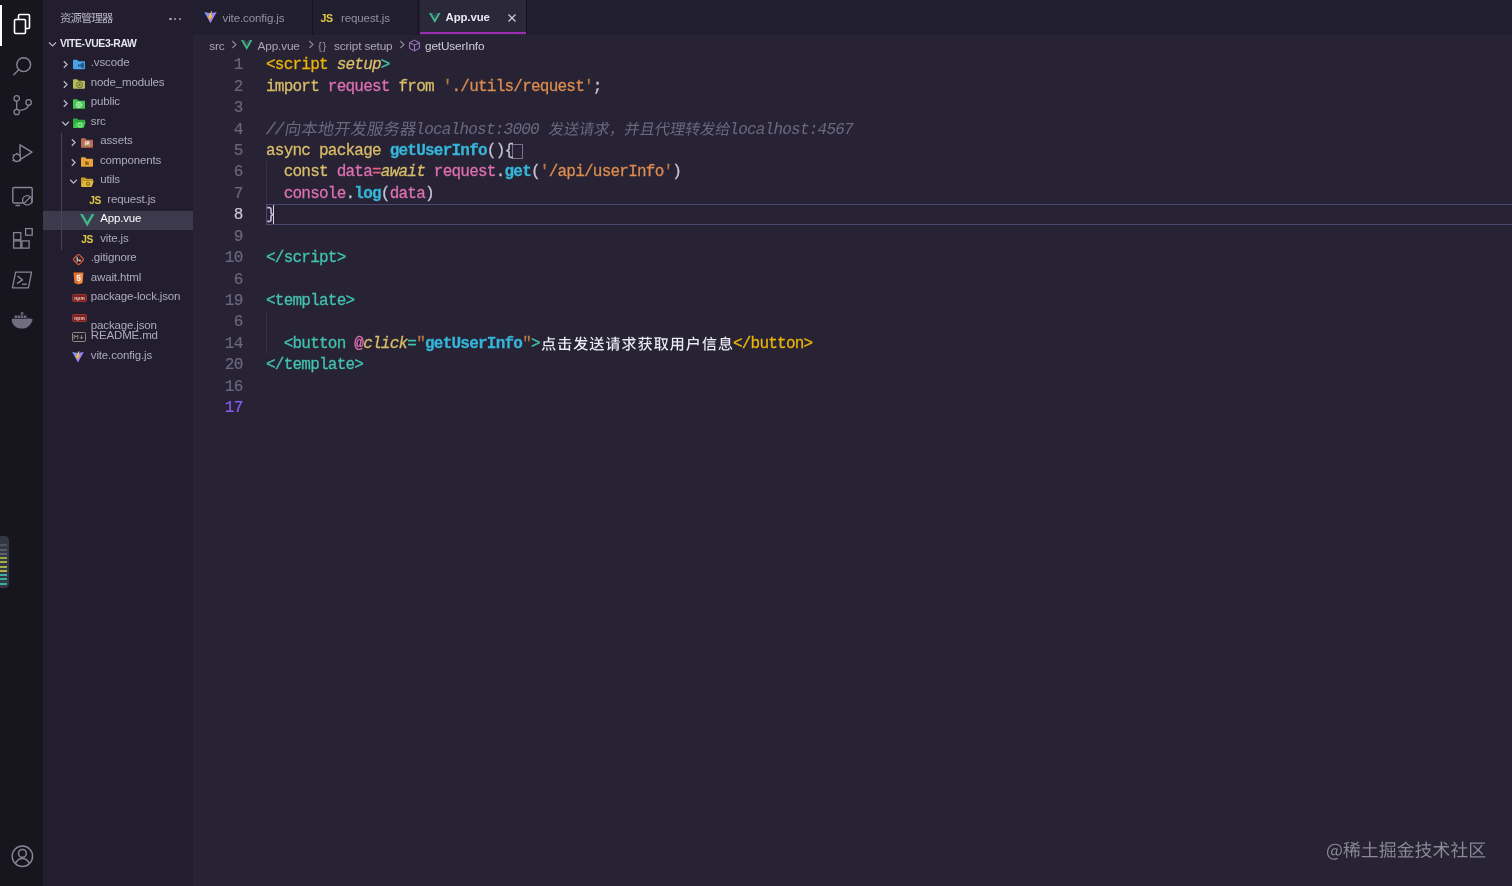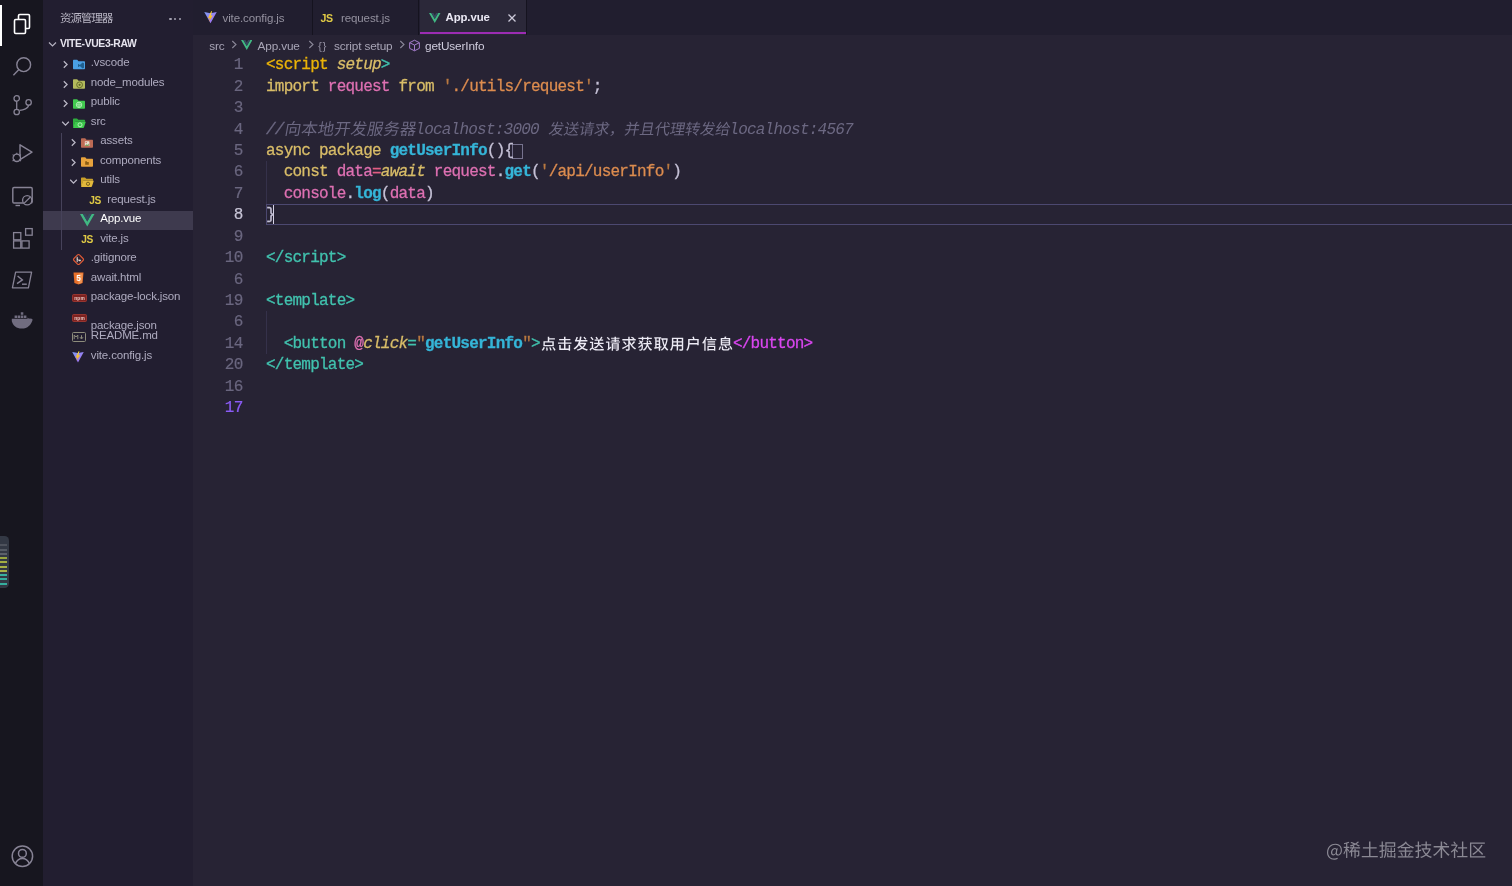--- a/index.html
+++ b/index.html
@@ -286,21 +286,21 @@
 <div class="cl" style="top:119.51px"><span class="it" style="color:#6c6882">//</span></div>
 <div class="mono abs it" style="left:415.3px;top:119.51px;height:21.4375px;line-height:21.4375px;color:#6c6882;font-size:16px">localhost:3000</div>
 <div class="mono abs it" style="left:729.3px;top:119.51px;height:21.4375px;line-height:21.4375px;color:#6c6882;font-size:16px">localhost:4567</div>
 <div class="cl" style="top:140.95px"><span style="color:#d9bd68">async</span><span> </span><span style="color:#d9bd68">package</span><span> </span><span class="b" style="color:#35b5d8">getUserInfo</span><span style="color:#c5c1d6">(){</span></div>
 <div class="cl" style="top:162.39px"><span>  </span><span style="color:#d9bd68">const</span><span> </span><span style="color:#de70b2">data</span><span style="color:#e25d83">=</span><span class="it" style="color:#d9bd68">await</span><span> </span><span style="color:#de70b2">request</span><span style="color:#c5c1d6">.</span><span class="b" style="color:#35b5d8">get</span><span style="color:#c5c1d6">(</span><span style="color:#b87840">'</span><span style="color:#dd8c4f">/api/userInfo</span><span style="color:#b87840">'</span><span style="color:#c5c1d6">)</span></div>
 <div class="cl" style="top:183.82px"><span>  </span><span style="color:#de70b2">console</span><span style="color:#c5c1d6">.</span><span class="b" style="color:#35b5d8">log</span><span style="color:#c5c1d6">(</span><span style="color:#de70b2">data</span><span style="color:#c5c1d6">)</span></div>
 <div class="cl" style="top:205.26px"><span style="color:#c5c1d6">}</span></div>
 <div class="cl" style="top:248.14px"><span style="color:#41c2ae">&lt;/script&gt;</span></div>
 <div class="cl" style="top:291.01px"><span style="color:#41c2ae">&lt;template&gt;</span></div>
 <div class="cl" style="top:333.89px"><span>  </span><span style="color:#41c2ae">&lt;button</span><span> </span><span style="color:#de70b2">@</span><span class="it" style="color:#d9bd68">click</span><span style="color:#41c2ae">=</span><span style="color:#b87840">"</span><span class="b" style="color:#35b5d8">getUserInfo</span><span style="color:#b87840">"</span><span style="color:#41c2ae">&gt;</span></div>
-<div class="cl" style="top:333.89px;left:732.9px"><span style="color:#d946ef">&lt;/button&gt;</span></div>
+<div class="cl" style="top:333.89px;left:732.9px"><span style="color:#eab308">&lt;/button&gt;</span></div>
 <div class="cl" style="top:355.33px"><span style="color:#41c2ae">&lt;/template&gt;</span></div>
 <svg style="position:absolute;left:280.3px;top:116.1px" width="155" height="28" viewBox="0 0 155 28" fill="#6c6882">
     <path transform="translate(4.00 18.75) skewX(-10) scale(0.016300 -0.016300)" d="M99 667H860V594H173V-80H99ZM832 667H907V20Q907 -17 897 -37Q887 -57 860 -67Q833 -76 786 -78Q739 -80 670 -80Q669 -69 665 -55Q660 -42 655 -27Q650 -13 644 -2Q680 -4 713 -5Q747 -5 771 -5Q796 -4 806 -4Q822 -4 827 1Q832 7 832 20ZM438 842 531 827Q509 773 482 717Q455 661 432 621L361 639Q375 667 390 703Q404 739 417 775Q431 812 438 842ZM304 461H373V58H304ZM336 461H696V130H336V198H626V394H336Z"></path>
     <path transform="translate(20.45 18.75) skewX(-10) scale(0.016300 -0.016300)" d="M65 629H937V553H65ZM226 183H772V107H226ZM460 839H539V-80H460ZM387 604 455 583Q418 479 362 384Q305 288 237 210Q169 131 93 79Q87 88 77 100Q67 111 57 122Q46 132 37 140Q111 185 178 258Q245 331 299 421Q353 510 387 604ZM609 601Q643 508 697 420Q752 332 821 261Q889 190 965 146Q956 139 944 128Q933 116 923 104Q913 92 906 81Q829 132 760 209Q691 287 635 382Q579 478 542 581Z"></path>
     <path transform="translate(36.90 18.75) skewX(-10) scale(0.016300 -0.016300)" d="M635 840H706V143H635ZM321 428 859 655 888 591 349 361ZM429 747H501V77Q501 50 507 36Q513 21 530 16Q546 11 580 11Q590 11 613 11Q636 11 667 11Q697 11 728 11Q759 11 784 11Q809 11 821 11Q851 11 865 22Q880 34 887 65Q893 96 897 153Q910 143 929 135Q949 127 964 125Q959 56 946 16Q933 -24 905 -41Q876 -57 824 -57Q815 -57 791 -57Q766 -57 733 -57Q700 -57 667 -57Q634 -57 610 -57Q585 -57 577 -57Q520 -57 488 -46Q455 -34 442 -5Q429 25 429 79ZM846 645H838L855 660L869 671L922 651L918 637Q918 566 918 504Q917 442 916 392Q915 342 913 309Q911 275 909 260Q905 230 891 214Q877 199 854 194Q834 188 808 187Q781 186 760 186Q758 201 754 220Q749 239 742 252Q760 251 781 250Q801 250 809 250Q821 250 828 255Q836 260 839 277Q842 287 843 318Q845 348 845 396Q846 444 846 507Q846 570 846 645ZM42 599H359V528H42ZM170 828H241V179H170ZM33 154Q73 169 126 190Q178 212 237 237Q296 261 355 286L372 219Q292 182 210 145Q129 108 63 79Z"></path>
     <path transform="translate(53.35 18.75) skewX(-10) scale(0.016300 -0.016300)" d="M89 775H918V703H89ZM52 418H949V346H52ZM649 737H726V-81H649ZM293 738H369V461Q369 388 361 314Q353 240 327 170Q302 99 251 35Q200 -30 114 -84Q107 -74 97 -64Q87 -54 75 -44Q64 -34 54 -28Q135 22 183 80Q231 138 254 201Q278 264 285 330Q293 396 293 461Z"></path>
     <path transform="translate(69.80 18.75) skewX(-10) scale(0.016300 -0.016300)" d="M407 405Q474 241 615 133Q757 24 964 -16Q957 -24 947 -36Q938 -47 930 -60Q922 -72 917 -83Q776 -51 665 12Q554 75 474 169Q394 263 343 385ZM764 433H779L793 437L844 413Q811 308 754 227Q697 146 622 86Q548 26 461 -15Q374 -56 280 -82Q274 -68 263 -49Q251 -29 240 -18Q328 3 410 41Q492 78 561 132Q631 187 683 258Q735 330 764 420ZM385 433H776V361H363ZM453 844 537 830Q517 688 484 565Q451 441 398 337Q345 233 269 149Q192 64 86 -1Q81 7 71 18Q61 30 50 40Q40 51 30 57Q163 138 249 253Q334 369 383 517Q432 666 453 844ZM673 790 731 826Q753 804 777 777Q802 751 824 726Q846 701 860 683L801 642Q787 661 765 687Q743 713 719 740Q695 767 673 790ZM144 523Q142 532 138 545Q133 558 128 572Q124 585 119 594Q130 597 139 607Q147 617 156 634Q162 644 175 672Q187 699 201 736Q215 774 223 812L303 797Q291 755 274 712Q258 670 240 633Q222 596 205 568V566Q205 566 196 562Q187 558 174 552Q162 545 153 538Q144 530 144 523ZM144 523V582L195 612H931L930 540H251Q203 540 178 536Q152 531 144 523Z"></path>
     <path transform="translate(86.25 18.75) skewX(-10) scale(0.016300 -0.016300)" d="M138 803H371V733H138ZM138 569H373V499H138ZM528 460H892V391H528ZM136 330H371V259H136ZM108 803H176V444Q176 385 173 317Q170 249 162 178Q154 108 138 41Q122 -26 95 -81Q89 -75 78 -68Q67 -61 55 -55Q43 -49 34 -46Q60 7 75 69Q89 131 96 196Q103 262 106 325Q108 389 108 444ZM329 803H399V10Q399 -20 391 -39Q383 -57 364 -66Q345 -76 313 -78Q281 -80 230 -80Q229 -71 226 -57Q223 -44 218 -31Q214 -18 209 -8Q244 -9 272 -9Q300 -9 310 -8Q320 -8 324 -4Q329 -0 329 11ZM839 800H912V606Q912 579 904 563Q896 547 872 538Q849 531 810 529Q771 528 714 528Q712 544 705 561Q697 579 690 592Q721 592 747 591Q774 590 793 591Q812 591 820 591Q832 592 835 595Q839 598 839 607ZM871 460H884L897 463L941 447Q916 319 866 219Q817 118 751 45Q684 -28 606 -74Q600 -62 587 -45Q574 -28 562 -19Q634 19 696 87Q758 154 804 246Q850 337 871 446ZM640 417Q669 320 716 234Q764 148 828 81Q892 15 970 -23Q958 -33 944 -50Q930 -68 921 -81Q841 -37 775 36Q710 108 661 201Q612 295 580 401ZM487 800H860V730H558V-80H487Z"></path>
     <path transform="translate(102.70 18.75) skewX(-10) scale(0.016300 -0.016300)" d="M126 282H821V216H126ZM795 282H870Q870 282 869 276Q869 270 868 262Q868 254 866 248Q855 158 844 99Q832 40 818 7Q804 -26 787 -41Q771 -56 752 -62Q733 -67 706 -69Q683 -69 642 -69Q601 -68 556 -66Q555 -50 548 -32Q542 -13 532 1Q563 -2 594 -3Q624 -5 648 -5Q672 -6 684 -6Q700 -6 710 -4Q720 -2 728 4Q741 15 753 45Q765 76 775 131Q785 187 795 271ZM446 381 524 375Q504 240 452 150Q400 61 313 7Q225 -47 98 -78Q95 -69 87 -58Q80 -46 72 -34Q64 -22 57 -14Q178 9 259 56Q340 102 386 182Q432 261 446 381ZM322 737H807V673H322ZM789 737H804L817 741L862 710Q808 629 722 569Q637 508 530 466Q424 424 308 398Q191 371 76 357Q72 371 64 391Q55 410 46 423Q157 434 270 457Q382 480 483 517Q584 555 664 607Q743 659 789 727ZM321 662Q376 592 471 544Q566 497 691 471Q817 445 961 437Q954 428 945 416Q937 404 930 392Q923 380 919 369Q773 382 646 413Q519 444 421 498Q322 553 258 636ZM382 841 460 826Q410 745 331 666Q251 587 137 523Q132 532 124 542Q116 553 107 563Q98 573 90 579Q161 616 217 660Q274 704 315 751Q357 798 382 841Z"></path>
     <path transform="translate(119.15 18.75) skewX(-10) scale(0.016300 -0.016300)" d="M196 730V589H366V730ZM128 795H437V524H128ZM622 730V589H802V730ZM553 795H875V524H553ZM52 420H949V353H52ZM162 15H405V-51H162ZM586 15H839V-51H586ZM624 404Q659 361 715 322Q770 283 837 254Q904 225 972 208Q964 201 954 190Q945 179 937 168Q929 157 924 148Q854 168 786 203Q718 238 660 283Q601 327 561 378ZM128 229H437V-74H365V163H198V-80H128ZM555 229H875V-74H802V163H624V-80H555ZM435 532 511 518Q475 445 416 375Q357 305 272 245Q186 185 72 141Q68 150 61 160Q54 171 46 181Q38 191 30 198Q139 238 219 292Q300 347 354 409Q408 471 435 532ZM614 484 653 524Q691 511 733 490Q776 468 801 449L760 405Q737 425 694 447Q652 470 614 484Z"></path>

